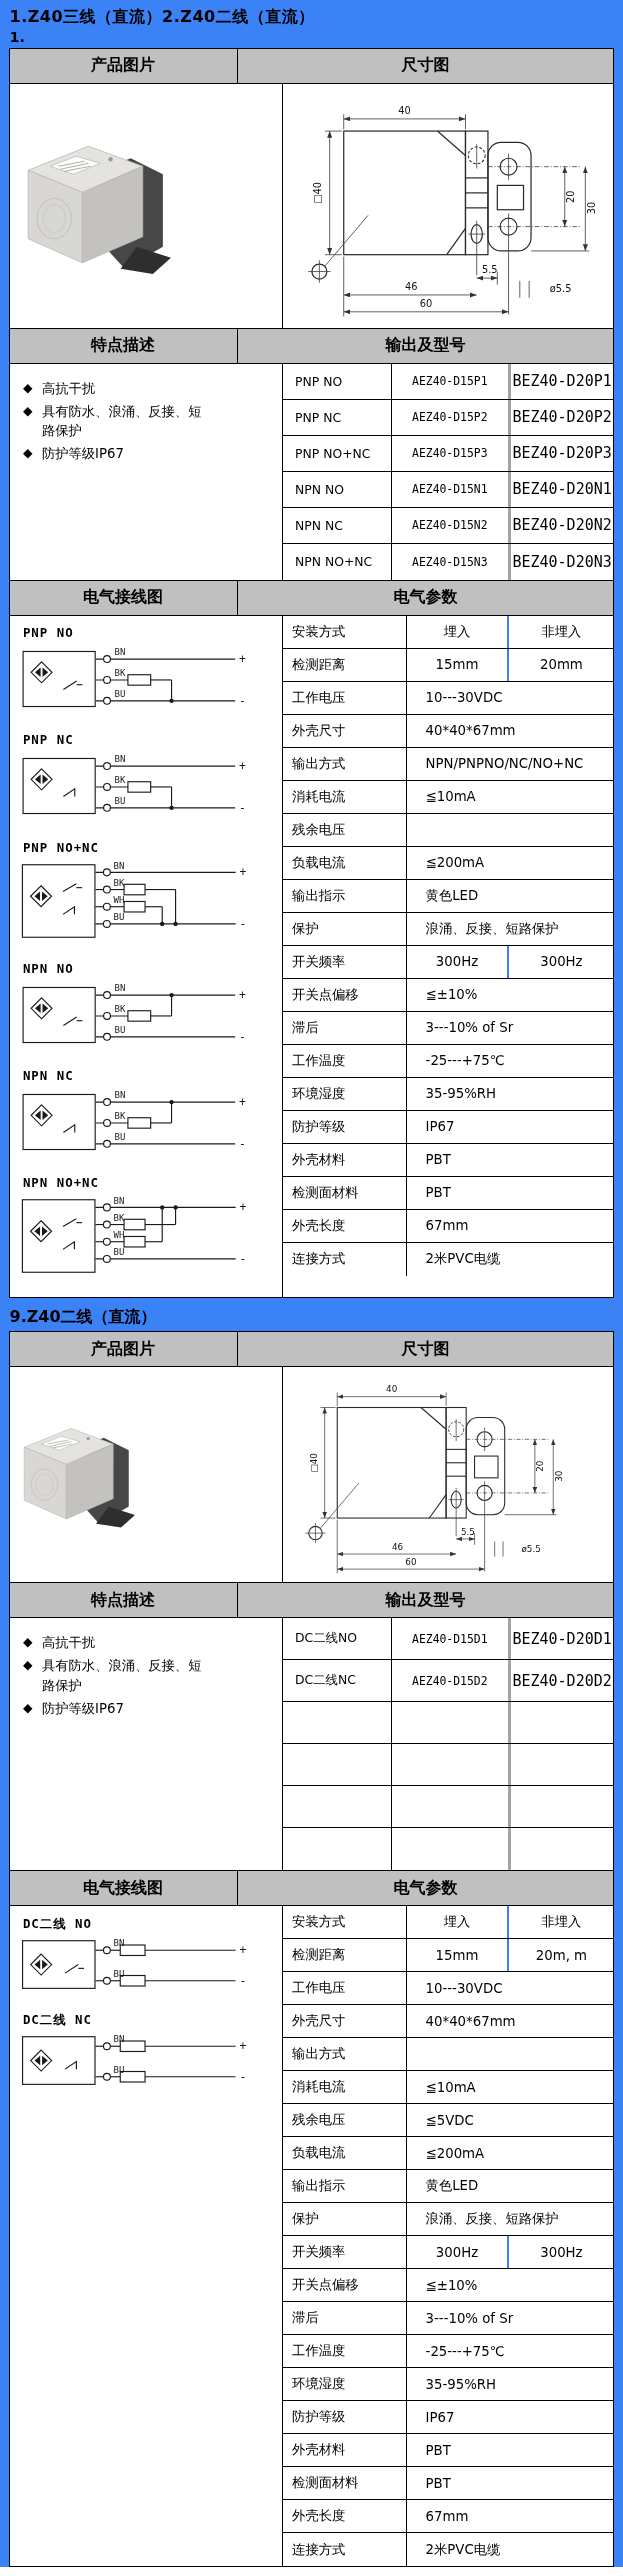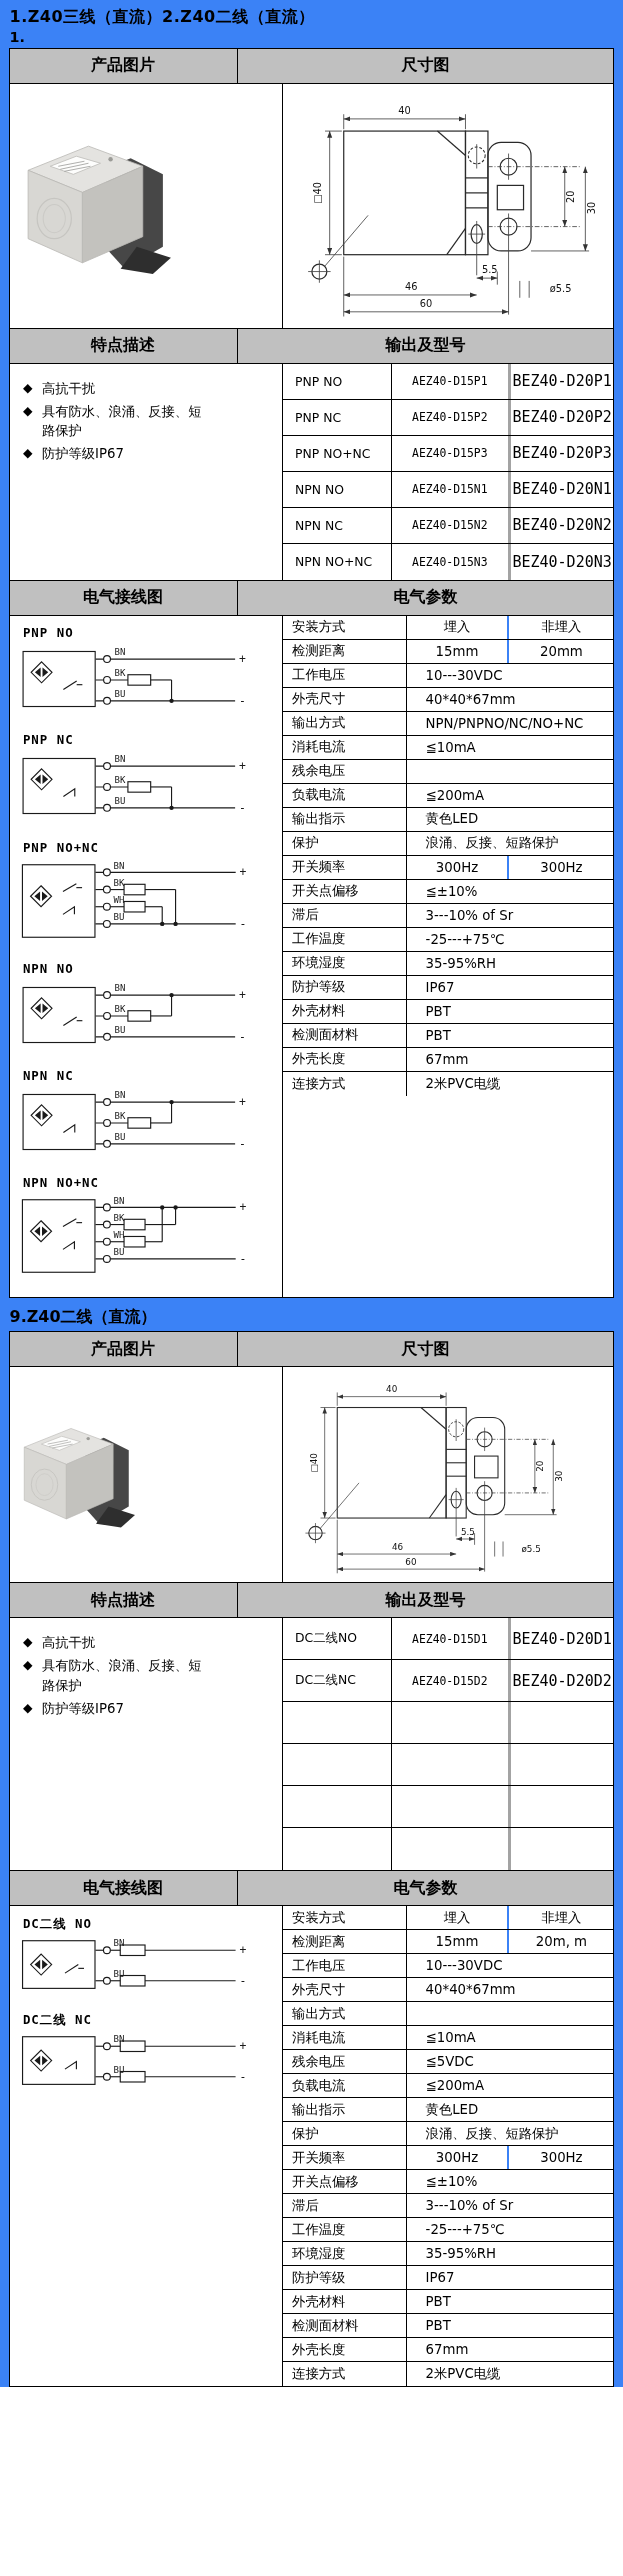--- a/index.html
+++ b/index.html
@@ -32,21 +32,21 @@
   .fm-1 .m-row{height:36px;}
   .fm-2 .m-row{height:42px;}
   .m-row{display:flex;border-bottom:1px solid #000;font-size:12.4px;box-sizing:border-box;}
   .m-row:last-child{border-bottom:none;}
   .m-c{display:flex;align-items:center;box-sizing:border-box;}
   .m-c1{width:33%;border-right:1px solid #000;padding-left:12.4px;}
   .m-c2{width:36%;border-right:3px solid #a3a3a3;justify-content:center;font-family:"DejaVu Sans Mono",monospace;font-size:11.4px;}
   .m-c3{flex:1;justify-content:center;font-family:"DejaVu Sans Mono",monospace;font-size:15px;}
 
   
-  .p-row{display:flex;height:24px;border-bottom:1px solid #000;font-size:13.3px;box-sizing:border-box;}
+  .p-row{display:flex;height:33px;border-bottom:1px solid #000;font-size:13.3px;box-sizing:border-box;}
   .p-row:last-child{border-bottom:none;text-align:right;}
   .p-label{width:124px;border-right:1px solid #000;display:flex;align-items:center;padding-left:9.5px;box-sizing:border-box;}
   .p-v1{flex:1;display:flex;align-items:center;justify-content:center;}
   .p-v2{width:106px;border-left:2px solid #3b82f6;display:flex;align-items:center;justify-content:center;box-sizing:border-box;}
   .p-row.span .p-v1{justify-content:flex-start;padding-left:19px;}
 
   
   .wiring{padding:9.5px 0 0 11.4px;}
   .wblock{margin-bottom:12.4px;}
   .wtitle{font-family:"DejaVu Sans Mono",monospace;font-weight:bold;font-size:12.4px;margin:0 0 1.9px 1.9px;letter-spacing:1px;}

